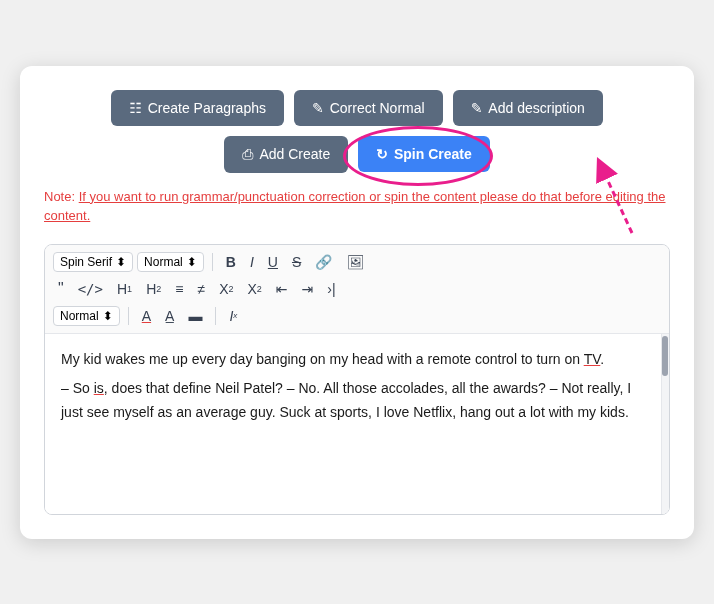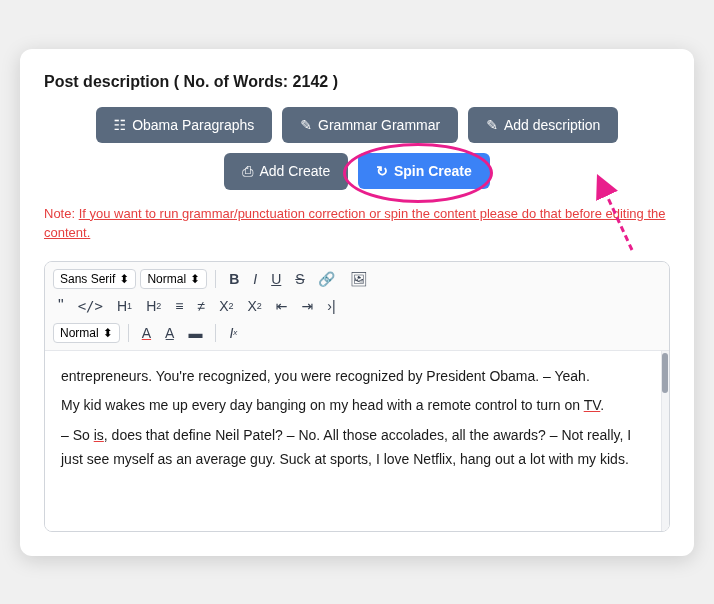--- a/index.html
+++ b/index.html
@@ -181,34 +181,30 @@
     .underline-spell {
       text-decoration: underline;
       text-decoration-color: #e53e3e;
     }
   </style>
 </head>
 <body>
 
 <div class="card">
 
-  <div class="post-desc-title">
-    <span>Post description</span>
-    <span>( No. of Words: 2142 )</span>
-  </div>
 
   <div class="buttons-section">
     <div class="buttons-row-1">
       <button class="btn-gray">
         <span>☷</span>
-        <span>Obama Paragraphs</span>
+        <span>Create Paragraphs</span>
       </button>
       <button class="btn-gray">
         <span>✎</span>
-        <span>Grammar Grammar</span>
+        <span>Correct Normal</span>
       </button>
       <button class="btn-gray">
         <span>✎</span>
         <span>Add description</span>
       </button>
     </div>
     <div class="buttons-row-2">
       <button class="btn-gray">
         <span>⎙</span>
         <span>Add Create</span>
@@ -237,21 +233,21 @@
     <span>Note: </span>
     <a href="#">If you want to run grammar/punctuation correction or spin the content please do that before editing the content.</a>
   </div>
 
   <div class="editor-container">
 
     <div class="toolbar">
 
       <div class="toolbar-row">
         <div class="font-select">
-          <span>Sans Serif</span>
+          <span>Spin Serif</span>
           <span>⬍</span>
         </div>
         <div class="font-select">
           <span>Normal</span>
           <span>⬍</span>
         </div>
         <div class="toolbar-sep"></div>
         <button class="tb-btn bold">B</button>
         <button class="tb-btn italic">I</button>
         <button class="tb-btn underline">U</button>
@@ -282,21 +278,20 @@
         <div class="toolbar-sep"></div>
         <button class="tb-btn" style="text-decoration: underline; text-decoration-color: #e53e3e;">A</button>
         <button class="tb-btn">A̲</button>
         <button class="tb-btn">▬</button>
         <div class="toolbar-sep"></div>
         <button class="tb-btn italic">I<sub style="font-size:8px;">x</sub></button>
       </div>
     </div>
 
     <div class="editor-content">
-      <p>entrepreneurs. You're recognized, you were recognized by President Obama. – Yeah.</p>
       <p> My kid wakes me up every day banging on my head with a remote control to turn on <span class="underline-spell">TV</span>.</p>
       <p> – So <span class="underline-spell">is</span>, does that define Neil Patel? – No. All those accolades, all the awards? – Not really, I just see myself as an average guy. Suck at sports, I love Netflix, hang out a lot with my kids.</p>
       <div class="scrollbar-indicator">
         <div class="scrollbar-thumb"></div>
       </div>
     </div>
   </div>
 </div>
 
 </body></html>

